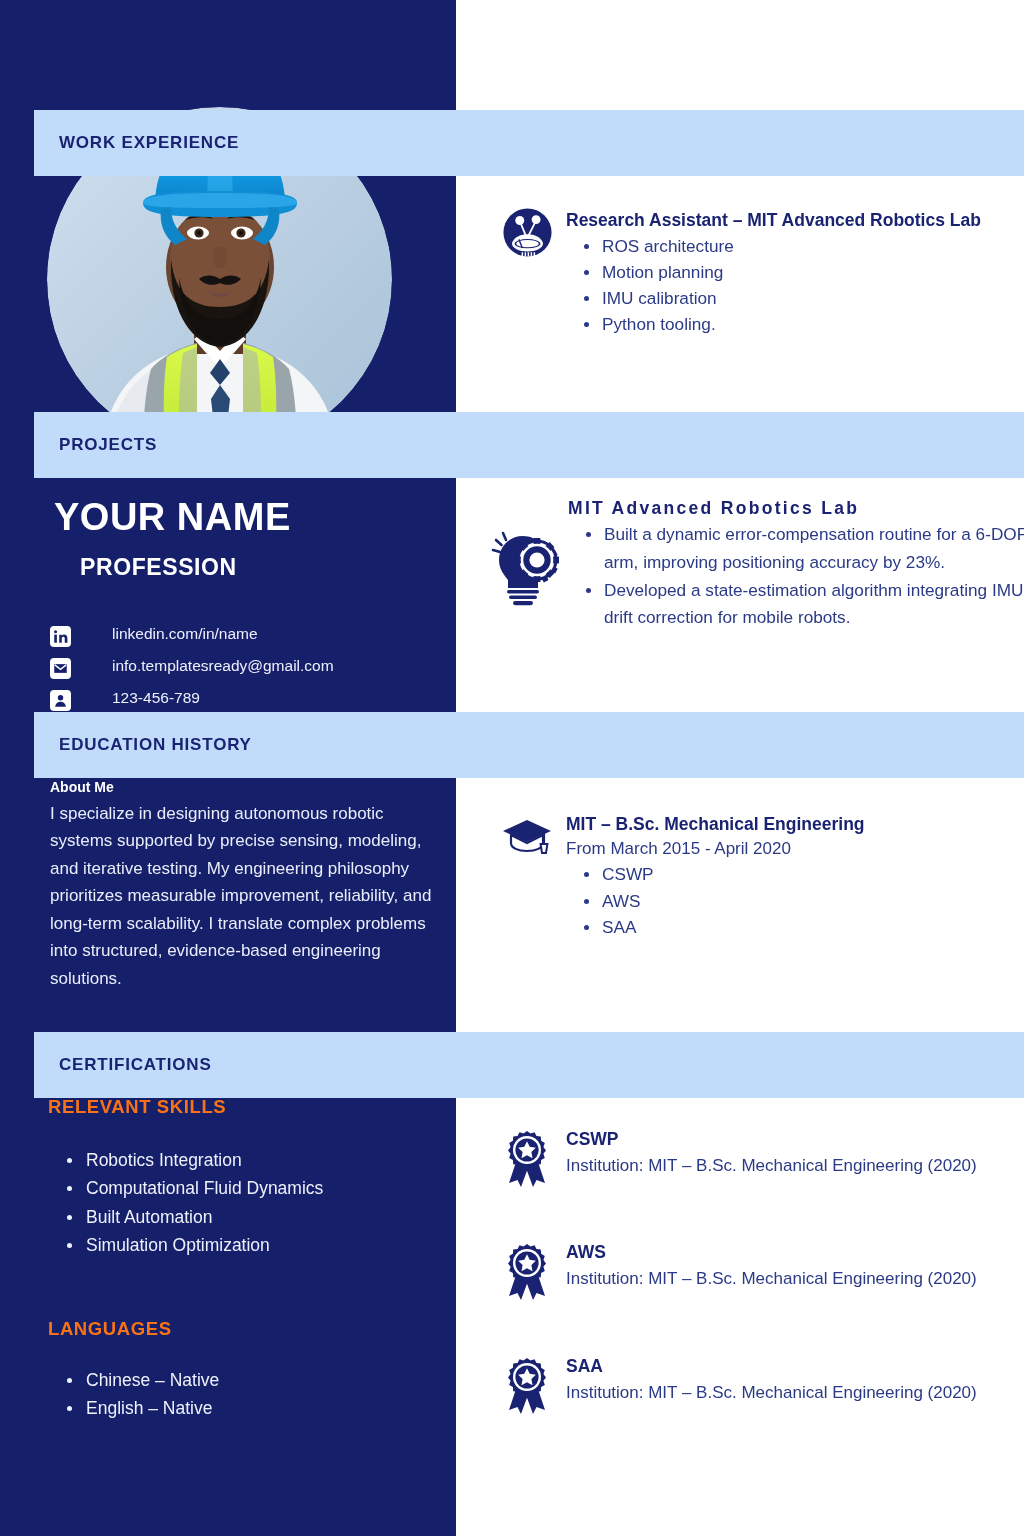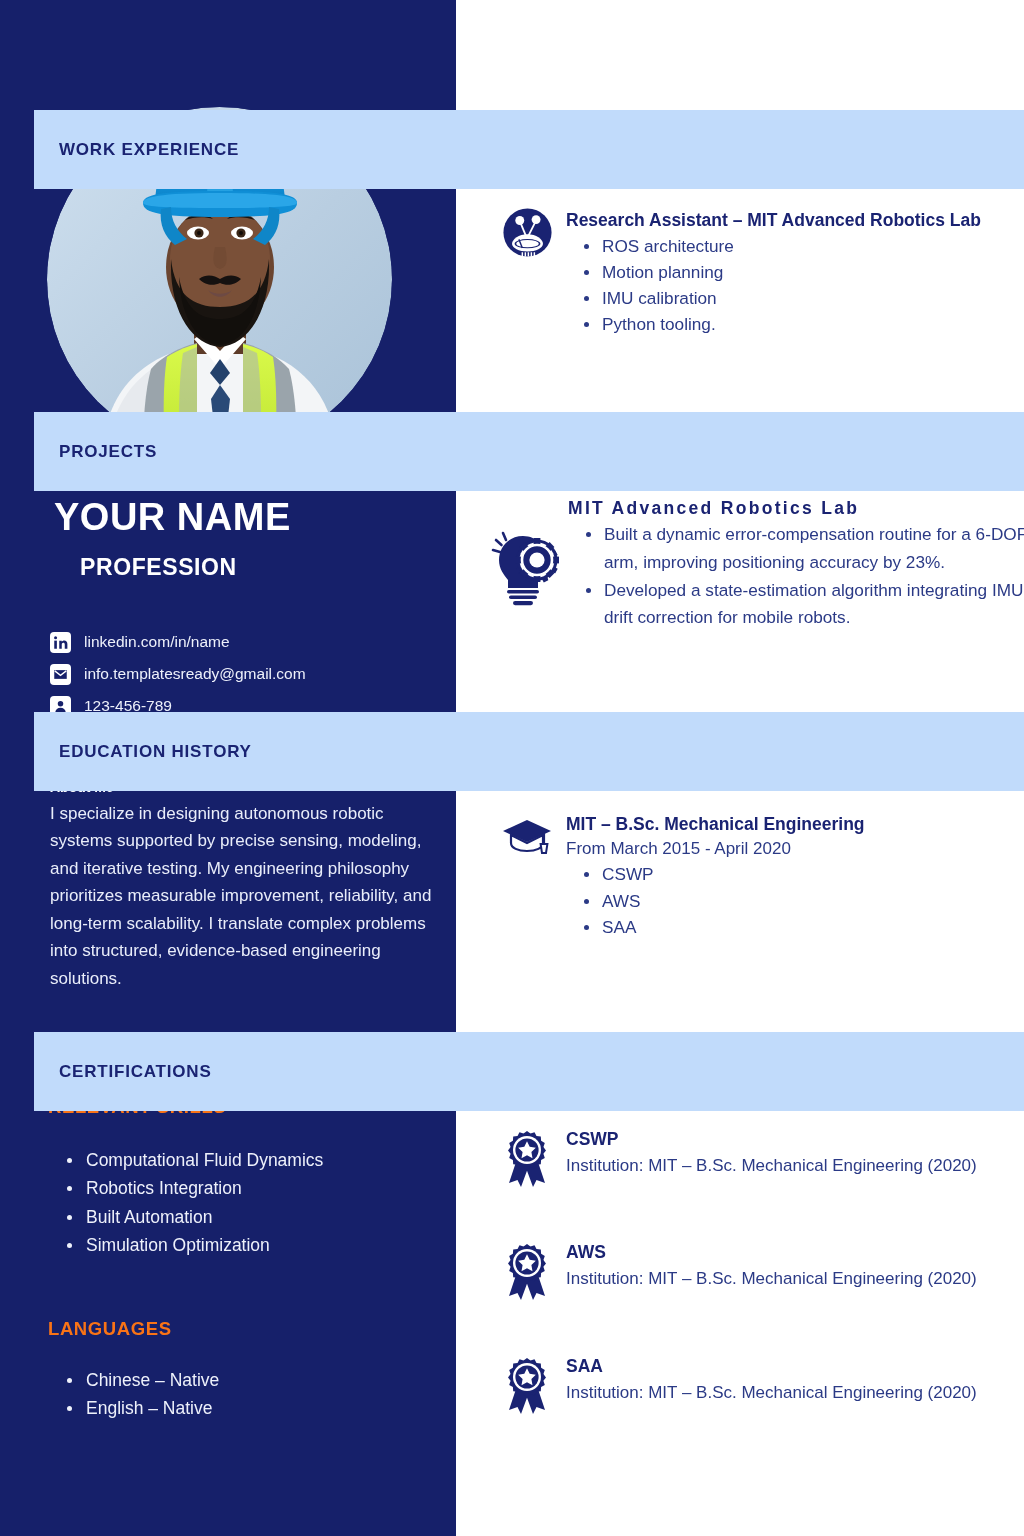--- a/index.html
+++ b/index.html
@@ -34,22 +34,22 @@
   .profession{
     position:absolute;left:56px;top:556px;
     color:#ffffff;font-size:23px;font-weight:bold;
     letter-spacing:0.6px;line-height:1;margin-left:24px;
   }
 
   .contact{
     position:absolute;left:50px;top:626px;width:380px;
   }
   .contact-row{
-    display:flex;align-items:center;
-    height:32px;margin-bottom:0px;
+    display:flex;
+    height:32px;margin-bottom:0px;gap:28px;
   }
   .c-ico{
     width:21px;height:21px;background:#ffffff;border-radius:4px;
     display:flex;align-items:center;justify-content:center;
     flex:0 0 auto;margin-right:13px;
   }
   .c-ico svg{display:block;}
   .c-txt{
     color:#eef1fb;font-size:15.5px;line-height:1;
     font-family:"Liberation Sans", sans-serif;
@@ -82,21 +82,21 @@
   .side-list li{
     color:#eef1fb;font-size:17.5px;line-height:1.62;
     position:relative;
   }
   .side-list li:before{
     content:"";position:absolute;left:-19px;top:12px;
     width:5px;height:5px;border-radius:50%;background:#eef1fb;
   }
 
   .bar{
-    position:absolute;left:34px;right:0;height:79px;
+    position:absolute;left:34px;right:0;height:66px;
     background:#c1dbfb;
   }
   .bar-label{
     position:absolute;left:25px;top:50%;transform:translateY(-50%);
     color:#1a2372;font-size:17px;font-weight:bold;letter-spacing:0.8px;
   }
   .bar-we{top:110px;}
   .bar-pr{top:412px;padding-left:8px;}
   .bar-ed{top:712px;}
   .bar-ce{top:1032px;}
@@ -286,22 +286,22 @@
       </div>
     </div>
 
     <div class="about">
       <p class="about-h">About Me</p>
       <p class="about-b">I specialize in designing autonomous robotic systems supported by precise sensing, modeling, and iterative testing. My engineering philosophy prioritizes measurable improvement, reliability, and long-term scalability. I translate complex problems into structured, evidence-based engineering solutions.</p>
     </div>
 
     <div class="sec-h skills-h">RELEVANT SKILLS</div>
     <ul class="side-list skills-list">
+      <li>Robotics Integration</li>
       <li>Computational Fluid Dynamics</li>
-      <li>Robotics Integration</li>
       <li>Built Automation</li>
       <li>Simulation Optimization</li>
     </ul>
 
     <div class="sec-h lang-h">LANGUAGES</div>
     <ul class="side-list lang-list">
       <li>Chinese  – Native</li>
       <li>English – Native</li>
     </ul>
   </div>

